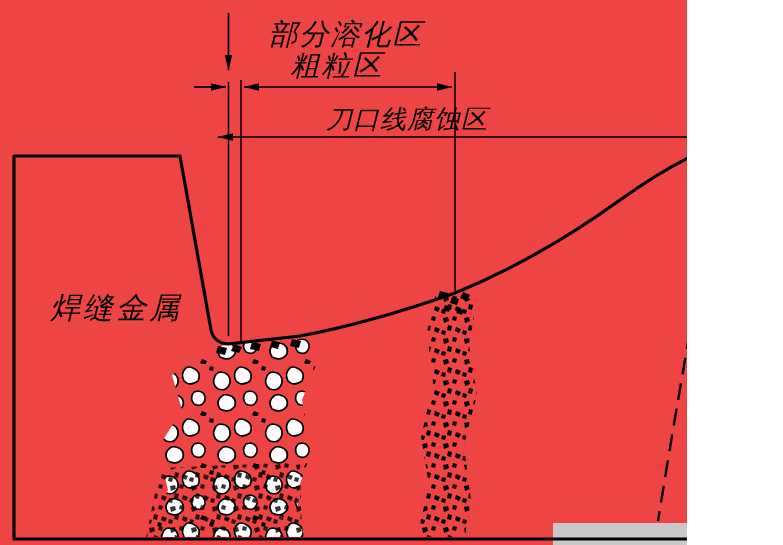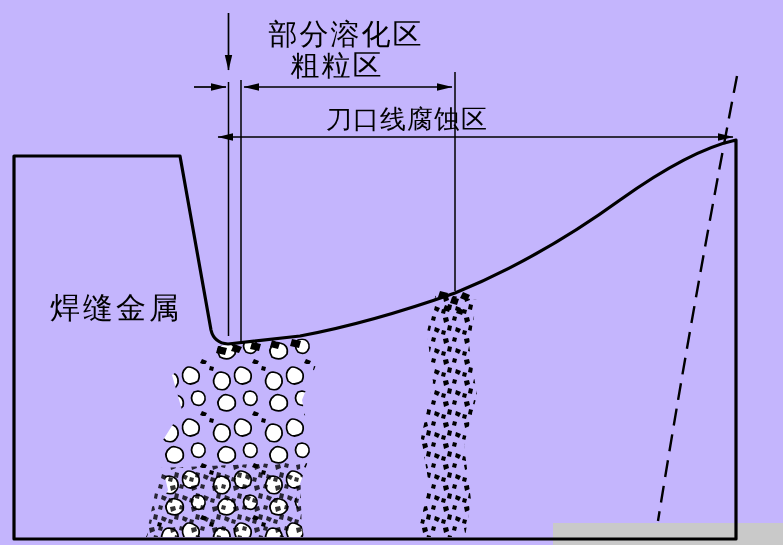--- a/index.html
+++ b/index.html
@@ -1,21 +1,22 @@
 <!DOCTYPE html>
 <html><head>
 <meta charset="utf-8">
 <style>
   html, body { margin: 0; padding: 0; background: #ffffff; }
   .stage {
     position: relative;
-    width: 783px;
+    width: 687px;
     height: 545px;
-    background: #c4b5fd;
+    background: #ef4444;
     overflow: hidden;
+    font-style: italic;
   }
   svg { display: block; }
   text {
     font-family: "Liberation Sans", "DejaVu Sans", sans-serif;
     fill: #000000;
   }
 </style>
 </head>
 <body>
 

